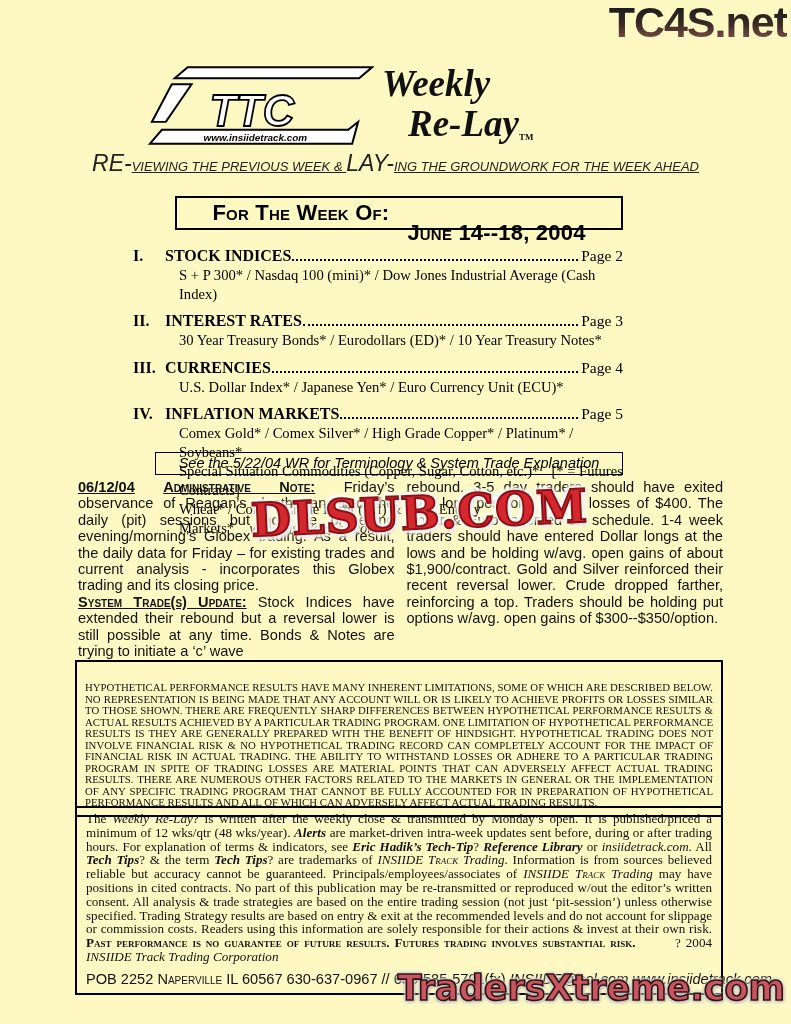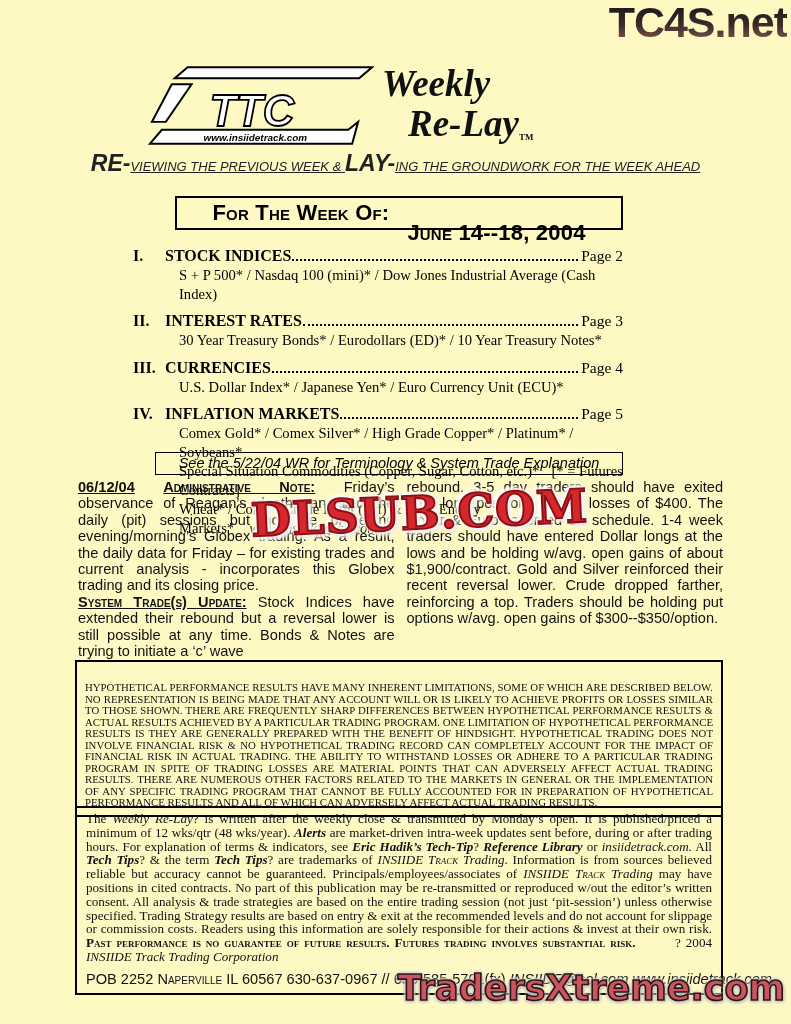--- a/index.html
+++ b/index.html
@@ -41,21 +41,21 @@
     font-family:"Liberation Serif", serif; font-weight:bold; font-style:italic;
     font-size:37px; line-height:40px; color:#111; white-space:nowrap;
   }
   .wr-line2 { margin-left:26px; }
   .tm { font-size:9px; font-style:normal; vertical-align:-4px; letter-spacing:0; }
 
   .tagline {
     position:absolute; top:150px; left:0; width:100%; text-align:center;
     font-family:"Liberation Sans", sans-serif; font-style:italic; color:#222; white-space:nowrap;
   }
-  .tagline .big { font-size:23px; font-weight:bold; letter-spacing:0; }
+  .tagline .big { font-size:23px; font-weight:normal; letter-spacing:0; }
   .tagline .small { font-size:13px;text-decoration:underline; }
 
   .weekbox {
     position:absolute; left:175px; top:196px; width:448px; height:34px; box-sizing:border-box;
     border:2px solid #000; display:flex; align-items:center; justify-content:center;
     font-family:"Liberation Sans", sans-serif; font-weight:bold; font-size:22px;
     font-variant:small-caps; letter-spacing:0.2px; white-space:nowrap;
   }
   .weekbox .dates { margin-left:18px;margin-top:40px; }
 
@@ -146,21 +146,21 @@
 
   <div class="toc">
 
     <div class="toc-item">
       <div class="toc-head">
         <span class="toc-num">I.</span>
         <span class="toc-title">STOCK INDICES</span>
         <span class="toc-leader"></span>
         <span class="toc-page">Page 2</span>
       </div>
-      <div class="toc-sub">S + P 500* / Nasdaq 100 (mini)* / Dow Jones Industrial Average (Cash Index)</div>
+      <div class="toc-sub">S + P 300* / Nasdaq 100 (mini)* / Dow Jones Industrial Average (Cash Index)</div>
     </div>
 
     <div class="toc-item">
       <div class="toc-head">
         <span class="toc-num">II.</span>
         <span class="toc-title">INTEREST RATES</span>
         <span class="toc-leader"></span>
         <span class="toc-page">Page 3</span>
       </div>
       <div class="toc-sub">30 Year Treasury Bonds* / Eurodollars (ED)* / 10 Year Treasury Notes*</div>

